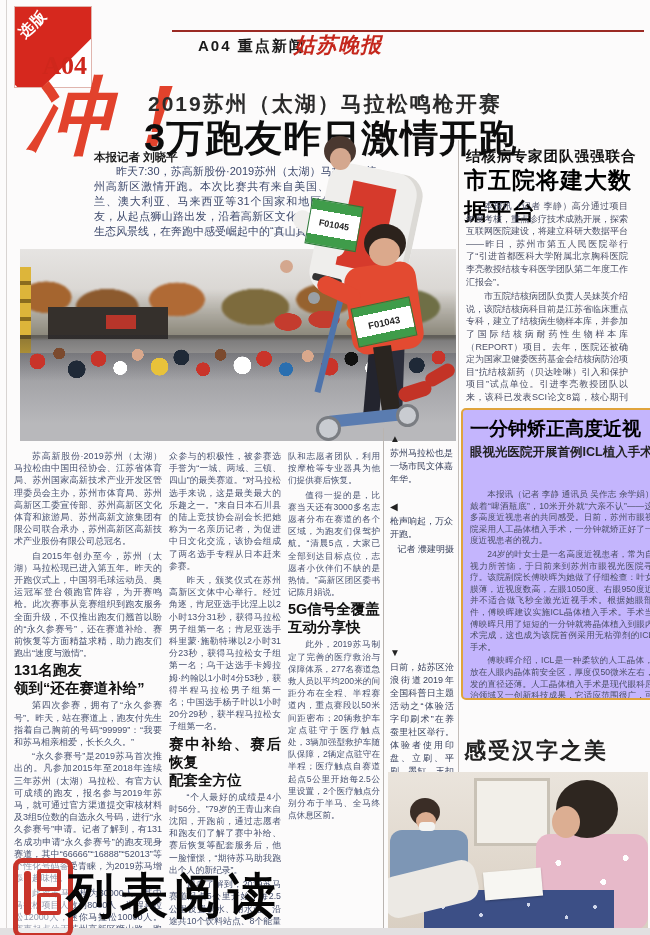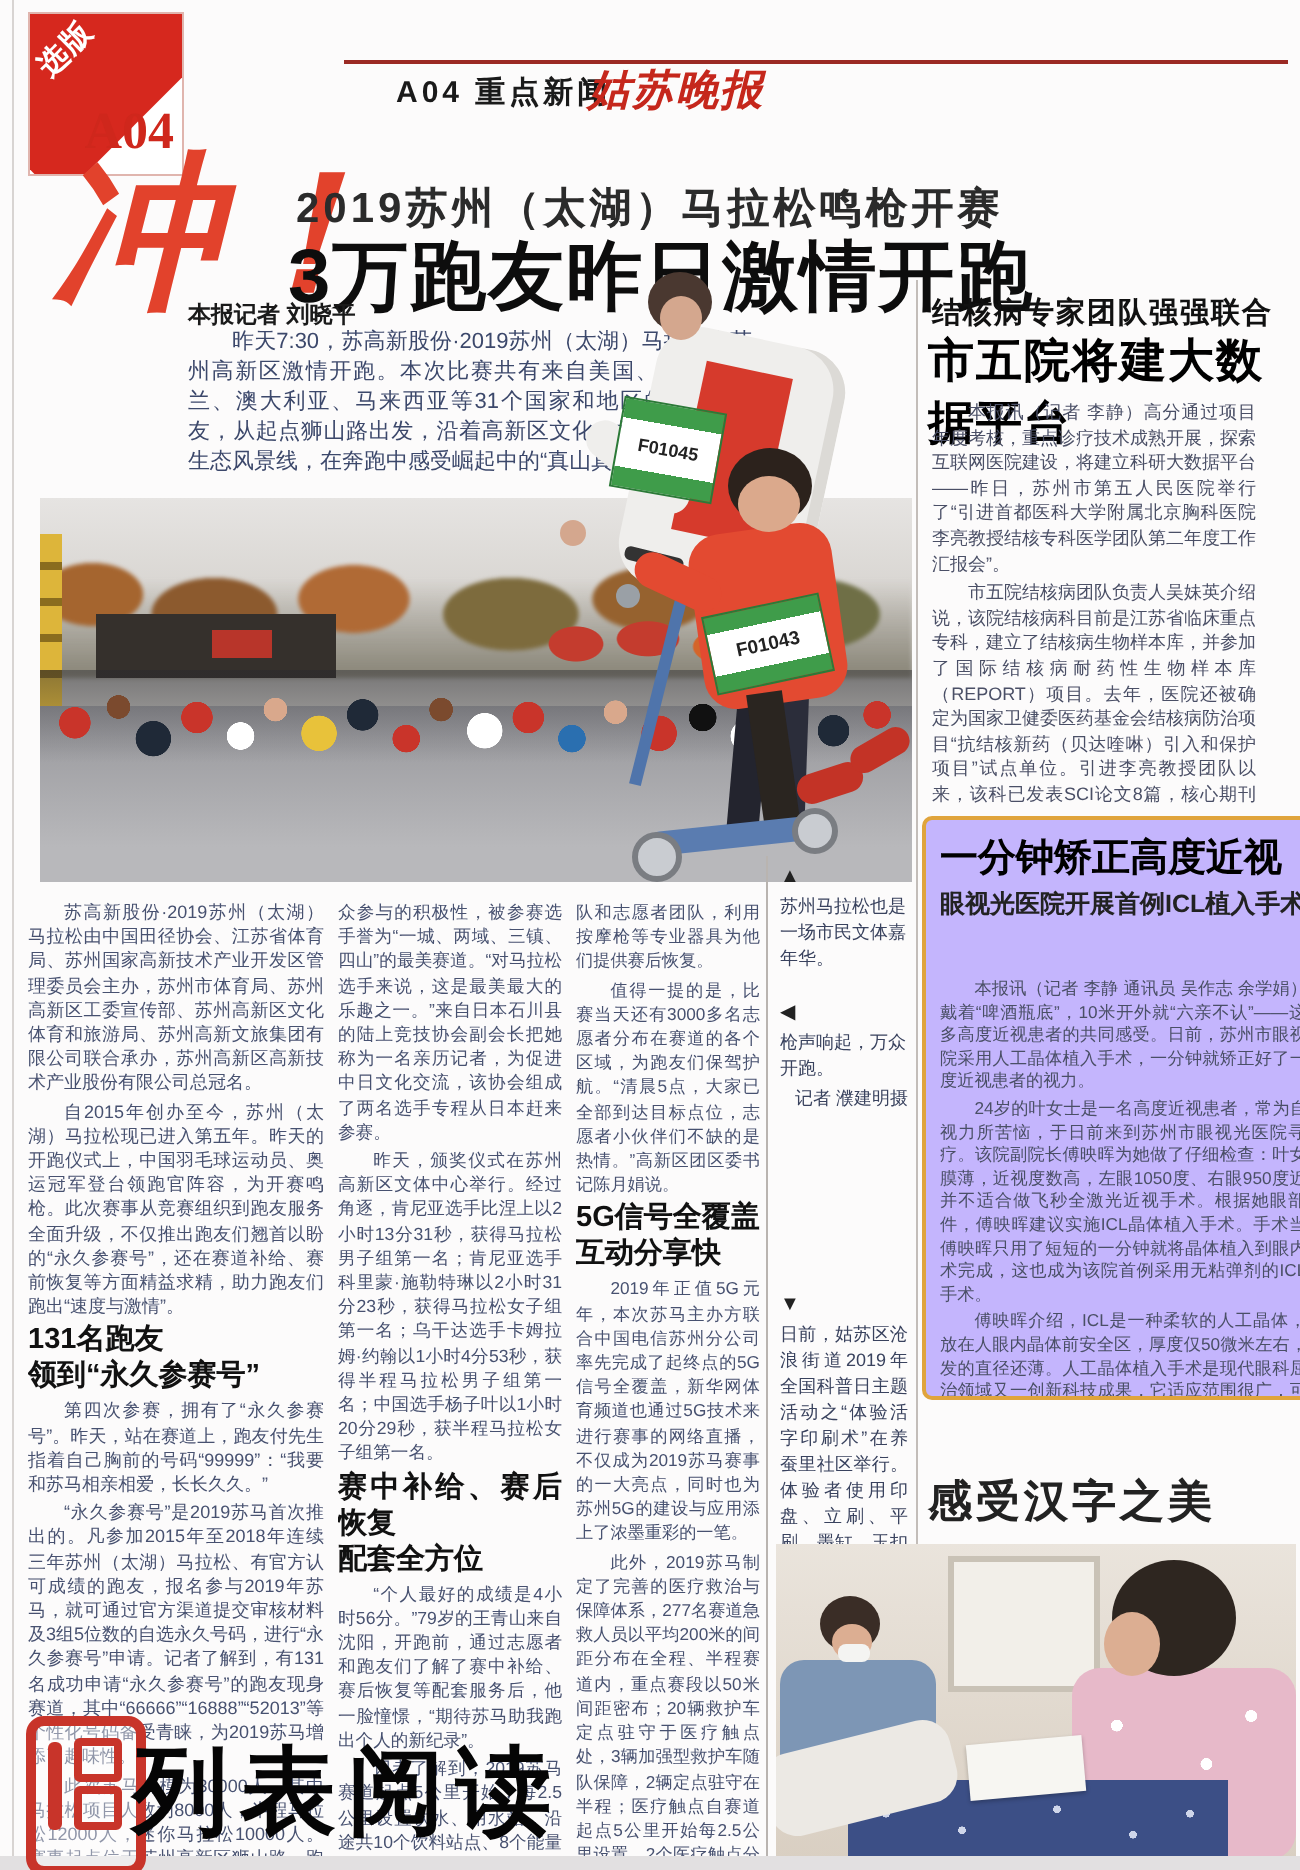--- a/index.html
+++ b/index.html
@@ -192,40 +192,39 @@
     <div class="c-shoe2"></div>
     <div class="s-deck"></div>
     <div class="s-w1"></div>
     <div class="s-w2"></div>
   </div>
 
   <div class="abs colbody col1">
     <p>苏高新股份·2019苏州（太湖）马拉松由中国田径协会、江苏省体育局、苏州国家高新技术产业开发区管理委员会主办，苏州市体育局、苏州高新区工委宣传部、苏州高新区文化体育和旅游局、苏州高新文旅集团有限公司联合承办，苏州高新区高新技术产业股份有限公司总冠名。</p>
     <p>自2015年创办至今，苏州（太湖）马拉松现已进入第五年。昨天的开跑仪式上，中国羽毛球运动员、奥运冠军登台领跑官阵容，为开赛鸣枪。此次赛事从竞赛组织到跑友服务全面升级，不仅推出跑友们翘首以盼的“永久参赛号”，还在赛道补给、赛前恢复等方面精益求精，助力跑友们跑出“速度与激情”。</p>
     <p class="colsub">131名跑友
-领到“永久参赛号”</p>
+领到“还在赛道补给”</p>
     <p>第四次参赛，拥有了“永久参赛号”。昨天，站在赛道上，跑友付先生指着自己胸前的号码“99999”：“我要和苏马相亲相爱，长长久久。”</p>
     <p>“永久参赛号”是2019苏马首次推出的。凡参加2015年至2018年连续三年苏州（太湖）马拉松、有官方认可成绩的跑友，报名参与2019年苏马，就可通过官方渠道提交审核材料及3组5位数的自选永久号码，进行“永久参赛号”申请。记者了解到，有131名成功申请“永久参赛号”的跑友现身赛道，其中“66666”“16888”“52013”等个性化号码备受青睐，为2019苏马增添了趣味性。</p>
     <p>此次苏马规模为30000人，其中马拉松项目人数为8000人，半程马拉松12000人，迷你马拉松10000人。赛事起点位于苏州高新区狮山路，跑友一路向西途经白马涧、大阳山、苏州科技城和太湖大道沿线重要地标，终点设置在高新区文体中心。</p>
   </div>
   <div class="abs colbody col2">
     <p class="cont">众参与的积极性，被参赛选手誉为“一城、两域、三镇、四山”的最美赛道。“对马拉松选手来说，这是最美最大的乐趣之一。”来自日本石川县的陆上竞技协会副会长把她称为一名亲历记者，为促进中日文化交流，该协会组成了两名选手专程从日本赶来参赛。</p>
     <p>昨天，颁奖仪式在苏州高新区文体中心举行。经过角逐，肯尼亚选手比涅上以2小时13分31秒，获得马拉松男子组第一名；肯尼亚选手科里蒙·施勒特琳以2小时31分23秒，获得马拉松女子组第一名；乌干达选手卡姆拉姆·约翰以1小时4分53秒，获得半程马拉松男子组第一名；中国选手杨子叶以1小时20分29秒，获半程马拉松女子组第一名。</p>
     <p class="colsub">赛中补给、赛后恢复
 配套全方位</p>
     <p>“个人最好的成绩是4小时56分。”79岁的王青山来自沈阳，开跑前，通过志愿者和跑友们了解了赛中补给、赛后恢复等配套服务后，他一脸憧憬，“期待苏马助我跑出个人的新纪录”。</p>
     <p>记者了解到，2019苏马赛道起点5公里开始，每2.5公里设置饮水、用水站，沿途共10个饮料站点、8个能量补给站，满足跑友能量、饮用水需求；同时，还在赛道后半程设置了多个音乐加油站等大型氛围点，为跑友们加油打气。</p>
 
   </div>
   <div class="abs colbody col3">
     <p class="cont">队和志愿者团队，利用按摩枪等专业器具为他们提供赛后恢复。</p>
     <p>值得一提的是，比赛当天还有3000多名志愿者分布在赛道的各个区域，为跑友们保驾护航。“清晨5点，大家已全部到达目标点位，志愿者小伙伴们不缺的是热情。”高新区团区委书记陈月娟说。</p>
     <p class="colsub">5G信号全覆盖
 互动分享快</p>
-    <p>2019年正值5G元年，本次苏马主办方联合中国电信苏州分公司率先完成了起终点的5G信号全覆盖，新华网体育频道也通过5G技术来进行赛事的网络直播，不仅成为2019苏马赛事的一大亮点，同时也为苏州5G的建设与应用添上了浓墨重彩的一笔。</p>
     <p>此外，2019苏马制定了完善的医疗救治与保障体系，277名赛道急救人员以平均200米的间距分布在全程、半程赛道内，重点赛段以50米间距密布；20辆救护车定点驻守于医疗触点处，3辆加强型救护车随队保障，2辆定点驻守在半程；医疗触点自赛道起点5公里开始每2.5公里设置，2个医疗触点分别分布于半马、全马终点休息区前。</p>
 
   </div>
 
   <div class="abs vdiv1"></div>
   <div class="abs vdiv2"></div>
 
   <div class="abs capcol">
     <div class="cap">
       <span class="capmark">▲</span>

